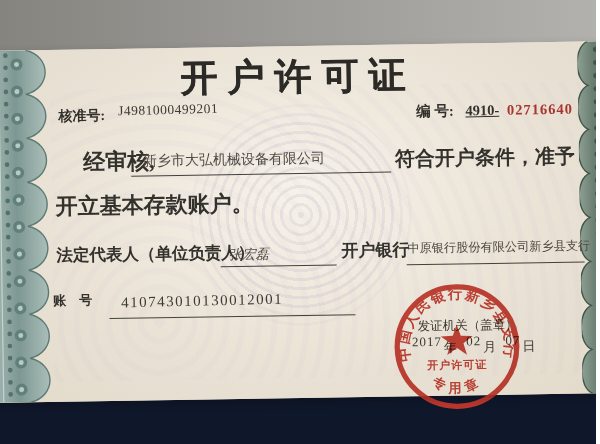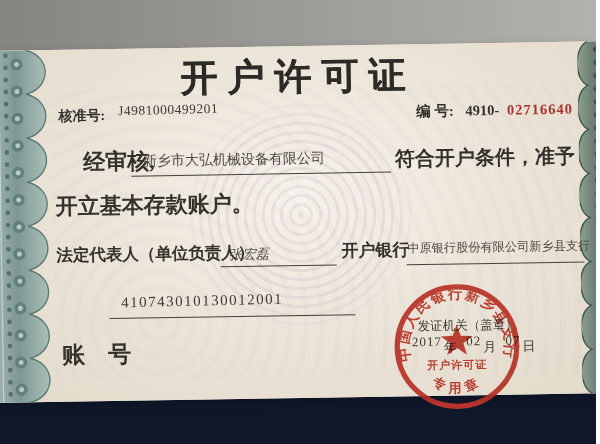--- a/index.html
+++ b/index.html
@@ -43,34 +43,34 @@
     text-shadow:0.6px 0 0 #2c2a26;
   }
   .lbl{font-weight:bold;color:#33312c;}
   .typed{color:#4d4940;}
   .num{color:#3e3b34;}
   .uline{position:absolute;height:1.3px;background:#43413a;}
 
   .approval{position:absolute;left:68px;top:58px;font-size:14px;}
   .approval .val{font-size:13.5px;letter-spacing:.5px;position:relative;top:-5px;margin-left:10px;display:inline-block;transform:rotate(-.6deg);}
   .serial{position:absolute;left:426px;top:58px;font-size:14.5px;}
-  .serial .pre{margin-left:8px;font-weight:bold;color:#33312c;}
+  .serial .pre{margin-left:8px;font-weight:bold;color:#33312c;text-decoration:underline;}
   .serial .red{color:var(--serial-red);font-weight:bold;letter-spacing:1px;margin-left:4px;}
 
   .review-label{position:absolute;left:92px;top:98px;font-size:22px;}
   .company-text{position:absolute;left:152px;top:104px;font-size:14px;}
   .review-suffix{position:absolute;left:404px;top:101px;font-size:20px;}
   .open-line{position:absolute;left:64px;top:142px;font-size:22px;}
 
   .rep-label{position:absolute;left:64px;top:195px;font-size:16.5px;}
   .rep-name{position:absolute;left:236px;top:199px;font-size:13.5px;font-style:italic;}
   .bank-label{position:absolute;left:349px;top:194px;font-size:17px;}
   .bank-name{position:absolute;left:415px;top:196px;font-size:12.2px;white-space:nowrap;}
 
-  .account-label{position:absolute;left:68px;top:242px;font-size:23px;margin-top:48px;}
+  .account-label{position:absolute;left:60px;top:242px;font-size:13px;}
   .account-number{position:absolute;left:128px;top:245px;font-size:15px;letter-spacing:1.5px;transform:rotate(-.4deg);}
 
   .issuer-label{position:absolute;left:424px;top:274px;font-size:12.5px;color:#3a382f;}
   .date-row{position:absolute;left:412px;top:295px;font-size:13px;color:#3a382f;white-space:nowrap;}
   .date-row .dn{position:relative;top:-6px;letter-spacing:1px;margin:0 2px 0 6px;}
 
   .stamp{position:absolute;left:398px;top:238px;width:130px;height:130px;mix-blend-mode:multiply;opacity:.92;}
   .stamp circle{stroke:var(--stamp-red);}
   .stamp polygon{fill:var(--stamp-red);}
   .stamp text{fill:var(--stamp-red);font-family:"Liberation Serif","DejaVu Serif",serif;font-weight:bold;}

